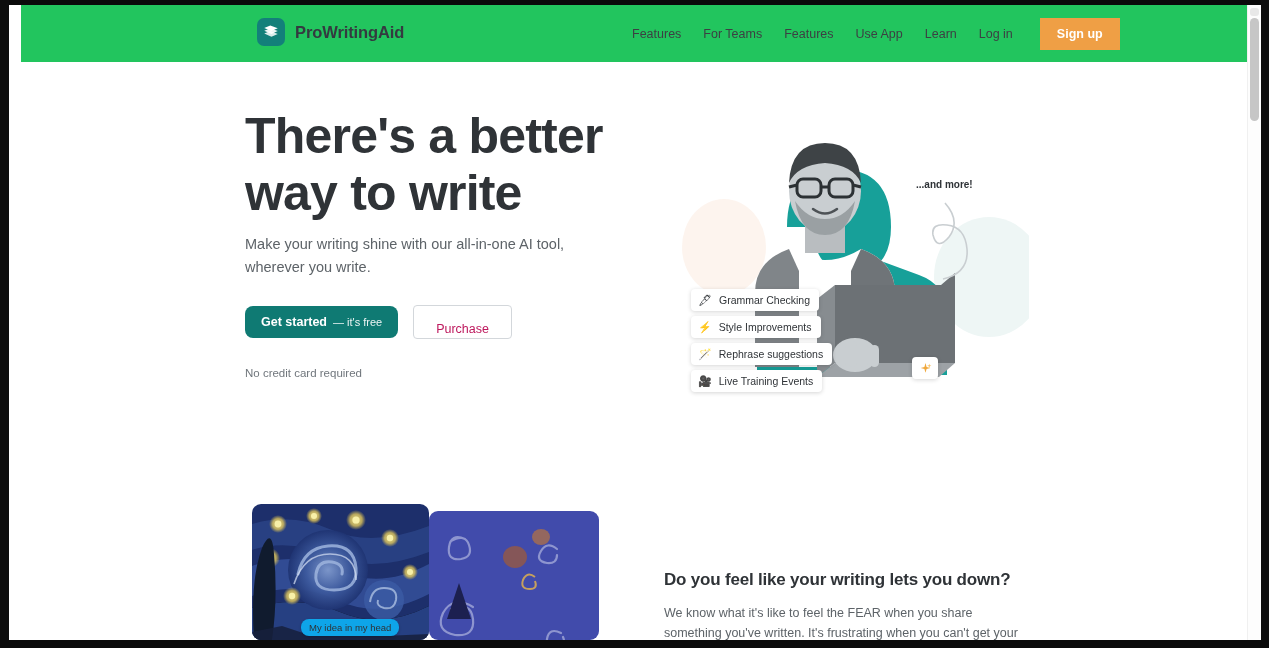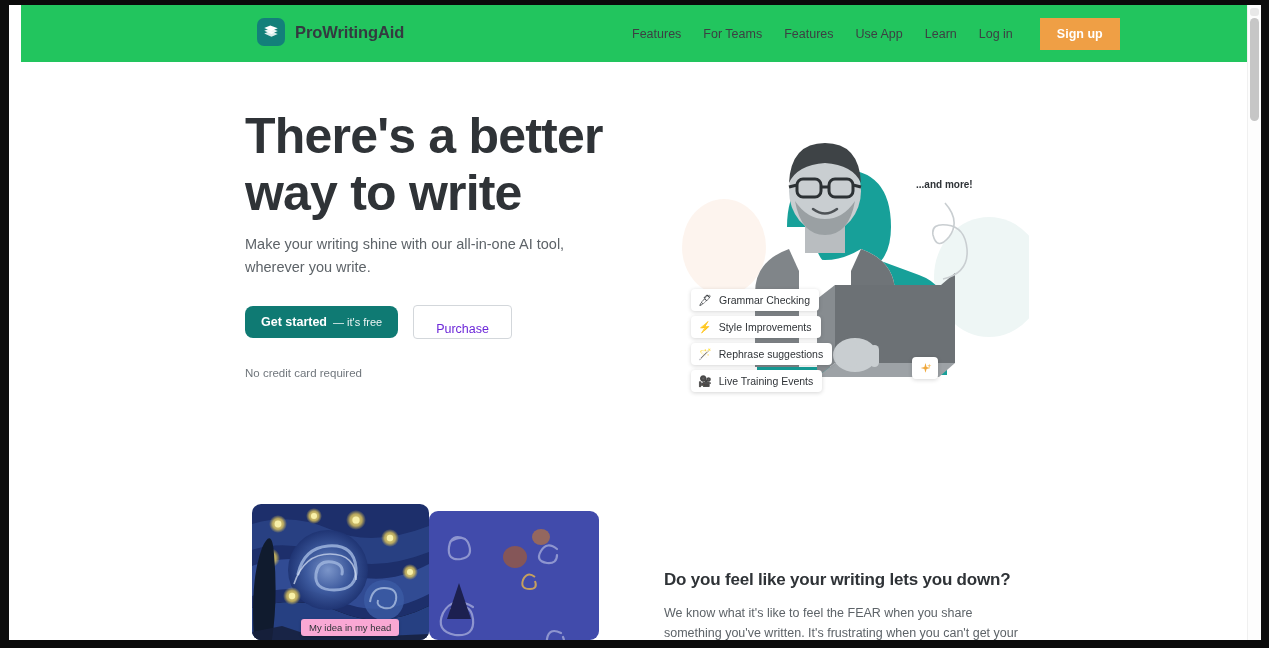--- a/index.html
+++ b/index.html
@@ -180,21 +180,21 @@
     font-family: "Liberation Sans", sans-serif;
     white-space: nowrap;
   }
   .btn-primary .sub {
     font-weight: normal;
     font-size: 11px;
     opacity: 0.92;
   }
   .btn-secondary {
     background: #ffffff;
-    color: #6d28d9;
+    color: #be185d;
     border: 1px solid #d3d7db;
     border-radius: 4px;
     height: 32px;
     padding: 16px 22px;
     font-size: 12.5px;
     cursor: pointer;
     font-family: "Liberation Sans", sans-serif;
     white-space: nowrap;
   }
   .hero-note {
@@ -268,22 +268,22 @@
   .starry {
     position: absolute;
     left: 243px; top: 22px;
     width: 177px; height: 136px;
     border-radius: 9px;
     overflow: hidden;
   }
   .idea-label {
     position: absolute;
     left: 292px; top: 614px;
-    background: #f9a8d4;
-    border-radius: 3px;
+    background: #0ea5e9;
+    border-radius: 8px;
     padding: 3px 8px;
     font-size: 9.5px;
     color: #2f3337;
     box-shadow: 0 1px 3px rgba(0,0,0,0.2);
     white-space: nowrap;
     z-index: 5;
   }
 
   .s2-copy {
     position: absolute;

